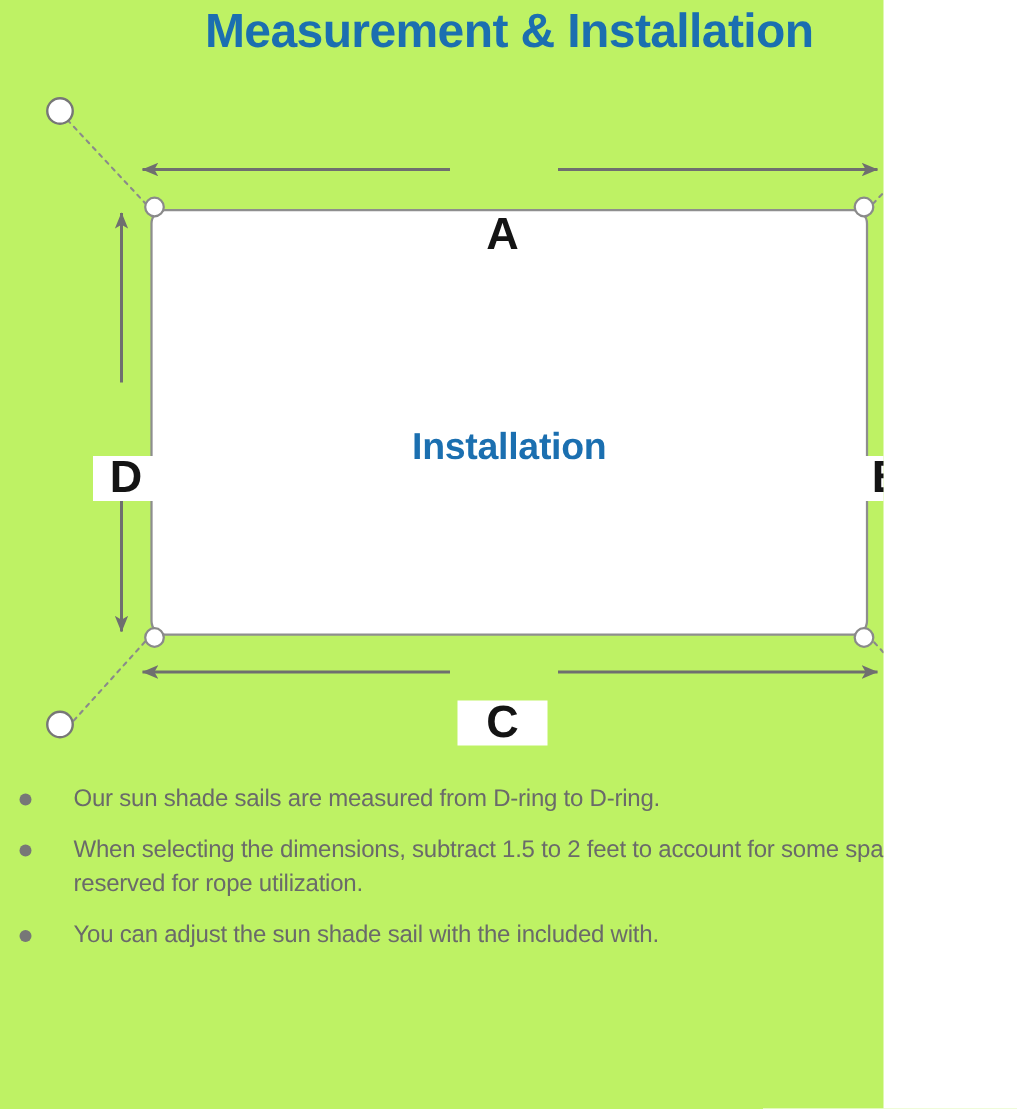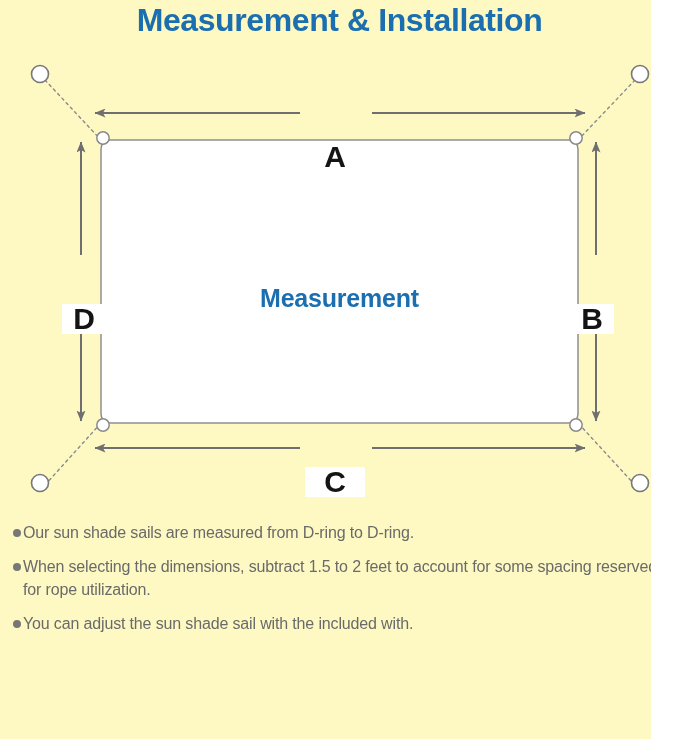--- a/index.html
+++ b/index.html
@@ -10,24 +10,24 @@
   body {
     width: 679px;
     height: 739px;
     position: relative;
     font-family: "Liberation Sans", sans-serif;
     -webkit-font-smoothing: antialiased;
   }
 
   #page {
     position: relative;
-    width: 651px;
+    width: 589px;
     height: 739px;
     overflow: hidden;
-    background: #fef9c3;
+    background: #bef264;
   }
 
   
   .title {
     position: absolute;
     left: 0;
     top: 0px;
     width: 679px;
     text-align: center;
     font-family: "Liberation Sans", sans-serif;
@@ -94,21 +94,21 @@
 
   
   .notes {
     position: absolute;
     left: 0;
     top: 521px;
     width: 679px;
   }
   .note {
     position: relative;
-    padding-left: 23px;
+    padding-left: 49px;
     padding-right: 8px;
     margin-bottom: 11px;
     font-family: "Liberation Sans", sans-serif;
     font-size: 16px;
     line-height: 23px;
     color: #6a6a6a;
     letter-spacing: -0.15px;
   }
   .note .bullet {
     position: absolute;
@@ -178,21 +178,21 @@
       </g>
 
       <g stroke="#6f6f6f" stroke-width="2" fill="none">
         <line x1="596" y1="210" x2="596" y2="97" marker-end="url(#ah)"></line>
         <line x1="596" y1="262" x2="596" y2="376" marker-end="url(#ah)"></line>
       </g>
 
     </svg>
 
     <div class="center-label">
-      <span class="m-main">Measurement</span>
+      <span class="m-main">Installation</span>
     </div>
 
     <div class="dim-letter dim-a">A</div>
     <div class="dim-letter dim-b">B</div>
     <div class="dim-letter dim-c">C</div>
     <div class="dim-letter dim-d">D</div>
   </div>
 
   <div class="notes">
     <div class="note">

